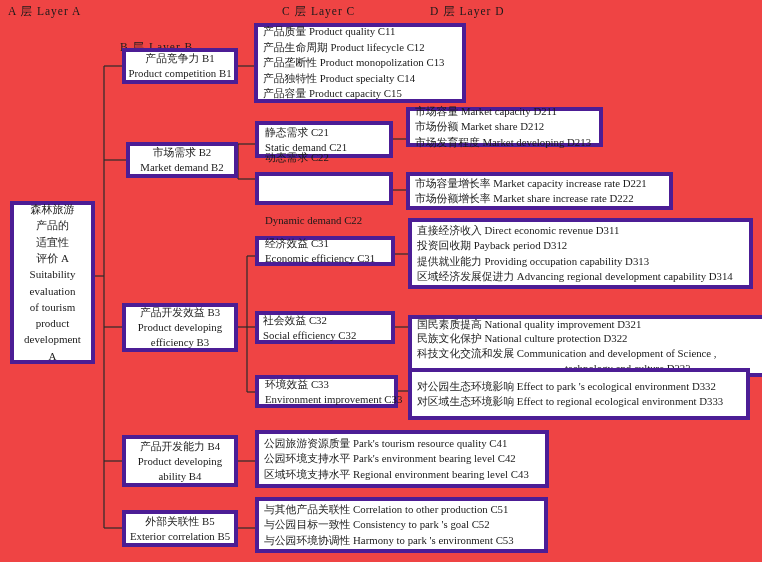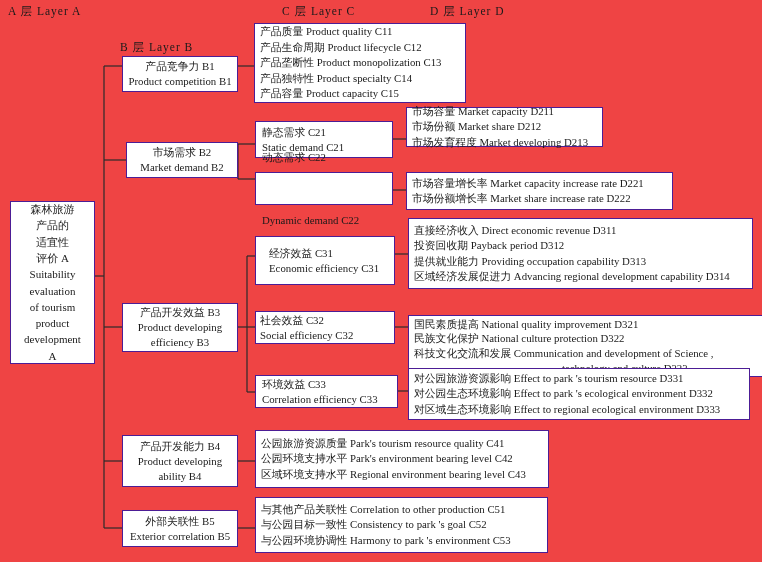--- a/index.html
+++ b/index.html
@@ -15,42 +15,42 @@
     position:absolute;top:4px;
     font-size:11.5px;letter-spacing:1px;white-space:nowrap;
   }
   #hdr-a{left:8px;}  #hdr-b{left:120px;margin-top:36px;}
   #hdr-c{left:262px;margin-left:20px;} #hdr-d{left:430px;}
 
   svg.wires{position:absolute;left:0;top:0;pointer-events:none;}
 
   .box{
     position:absolute;box-sizing:border-box;
-    border:1px solid #4c1d95;background:#ffffff;
+    border:4px solid #4c1d95;background:#ffffff;
     display:flex;flex-direction:column;justify-content:center;
     font-size:10.8px;line-height:15px;
   }
   .box.center{align-items:center;text-align:center;}
   .box.list{align-items:flex-start;padding-left:5px;padding-right:3px;line-height:15.5px;}
   .box.list div{white-space:nowrap;}
   .box div{white-space:nowrap;}
 
   
   #box-a{left:10px;top:201px;width:85px;height:163px;line-height:16.3px;font-size:11px;}
   
-  #box-b1{left:122px;top:56px;width:116px;height:36px;}
+  #box-b1{left:122px;top:48px;width:116px;height:36px;}
   #box-b2{left:126px;top:142px;width:112px;height:36px;}
   #box-b3{left:122px;top:303px;width:116px;height:49px;}
   #box-b4{left:122px;top:435px;width:116px;height:52px;}
   #box-b5{left:122px;top:510px;width:116px;height:37px;text-align:center;}
   
   #box-c1{left:254px;top:23px;width:212px;height:80px;}
   #box-c21{left:255px;top:121px;width:138px;height:37px;padding-left:6px;}
   #box-c22{left:255px;top:172px;width:138px;height:33px;padding-left:6px;gap:48px;}
-  #box-c31{left:255px;top:236px;width:140px;height:49px;padding-left:13px;}
+  #box-c31{left:255px;top:236px;width:140px;height:30px;padding-left:6px;}
   #box-c32{left:255px;top:311px;width:140px;height:33px;padding-left:4px;}
   #box-c33{left:255px;top:375px;width:143px;height:33px;padding-left:6px;}
   #box-c4{left:255px;top:430px;width:294px;height:58px;}
   #box-c5{left:255px;top:497px;width:293px;height:56px;}
   
   #box-d21{left:406px;top:107px;width:197px;height:40px;}
   #box-d22{left:406px;top:172px;width:267px;height:38px;}
   #box-d31{left:408px;top:218px;width:345px;height:71px;}
   #box-d32{left:408px;top:315px;width:408px;height:62px;line-height:14.6px;}
   #box-d33{left:408px;top:368px;width:342px;height:52px;}
@@ -156,21 +156,21 @@
   <div class="box" id="box-c31">
     <div>经济效益 C31</div>
     <div>Economic efficiency C31</div>
   </div>
   <div class="box" id="box-c32">
     <div>社会效益 C32</div>
     <div>Social efficiency C32</div>
   </div>
   <div class="box" id="box-c33">
     <div>环境效益 C33</div>
-    <div>Correlation efficiency C33</div>
+    <div>Environment improvement C33</div>
   </div>
   <div class="box list" id="box-c4">
     <div>公园旅游资源质量 Park's tourism resource quality C41</div>
     <div>公园环境支持水平 Park's environment bearing level C42</div>
     <div>区域环境支持水平 Regional environment bearing level C43</div>
   </div>
   <div class="box list" id="box-c5">
     <div>与其他产品关联性 Correlation to other production C51</div>
     <div>与公园目标一致性 Consistency to park 's goal C52</div>
     <div>与公园环境协调性 Harmony to park 's environment C53</div>
@@ -191,18 +191,17 @@
     <div>提供就业能力 Providing occupation capability D313</div>
     <div>区域经济发展促进力 Advancing regional development capability D314</div>
   </div>
   <div class="box list" id="box-d32">
     <div>国民素质提高 National quality improvement D321</div>
     <div>民族文化保护 National culture protection D322</div>
     <div>科技文化交流和发展 Communication and development of Science ,</div>
     <div class="indent">technology and culture D323</div>
   </div>
   <div class="box list" id="box-d33">
-    <div>对公园旅游资源影响 Effect to park 's tourism resource D331</div>
     <div>对公园生态环境影响 Effect to park 's ecological environment D332</div>
     <div>对区域生态环境影响 Effect to regional ecological environment D333</div>
   </div>
 
 </div>
 
 </body></html>

